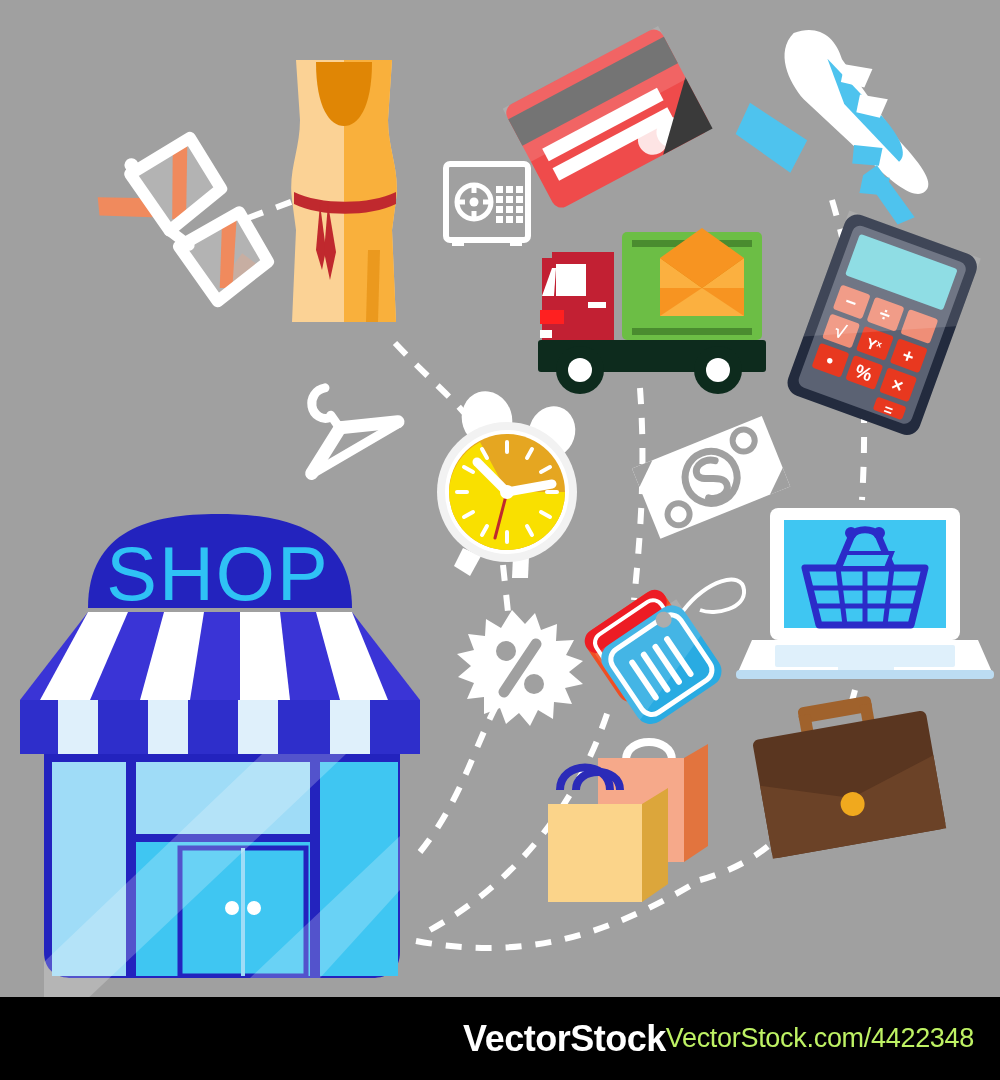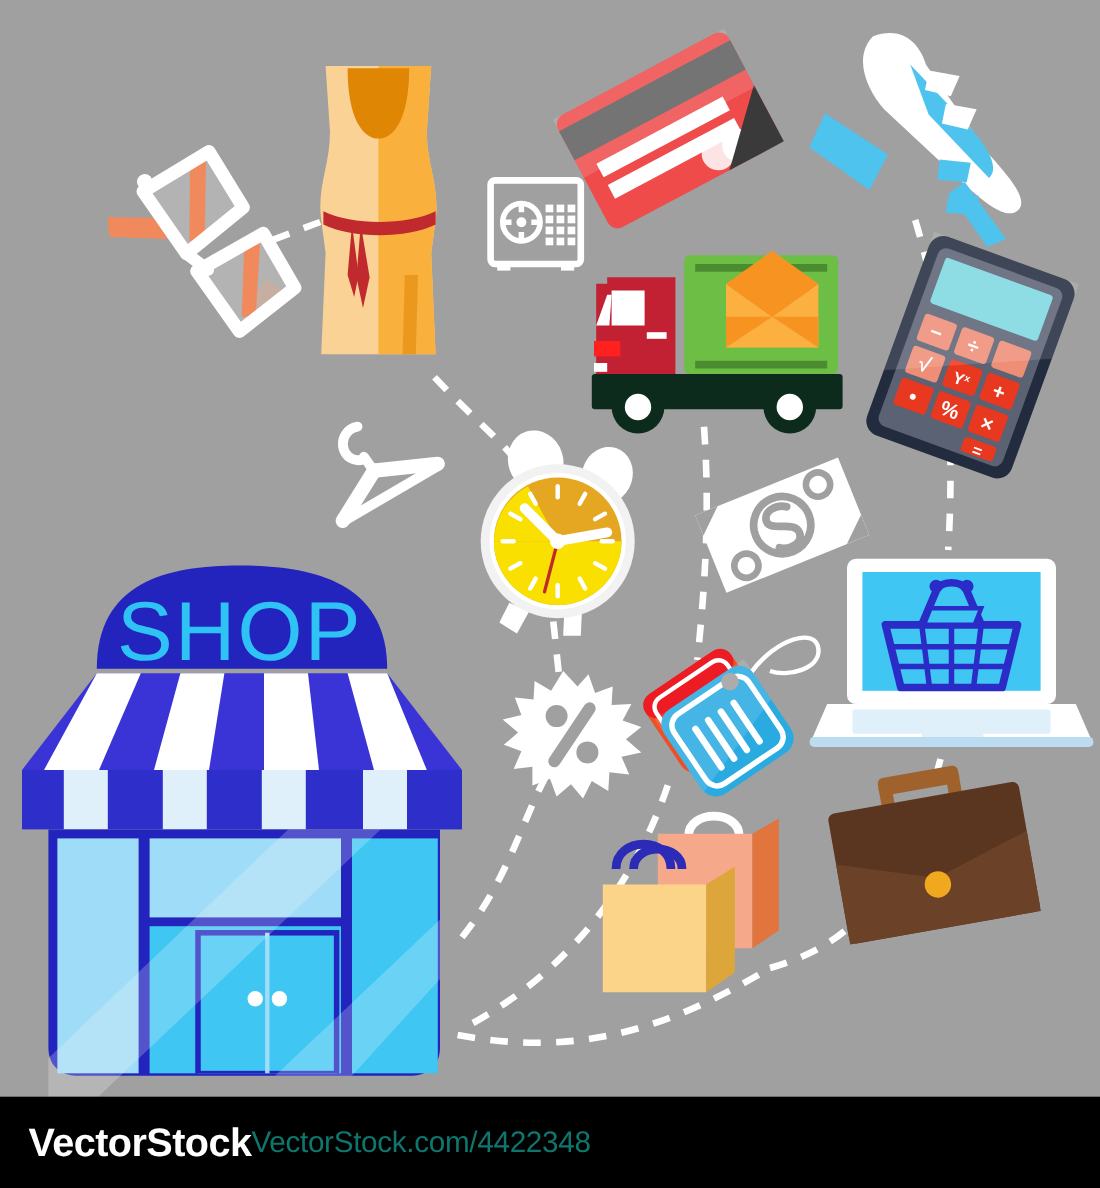--- a/index.html
+++ b/index.html
@@ -4,25 +4,25 @@
 <style>
   html,body{margin:0;padding:0;background:#fff;}
   body{font-family:"Liberation Sans", sans-serif;}
   #stage{
     position:relative;width:1000px;height:1080px;overflow:hidden;background:#9e9e9e;
   }
   #canvas{position:absolute;left:0;top:0;width:1000px;height:997px;background:#a0a0a0;overflow:hidden;}
   #canvas svg{position:absolute;left:0;top:0;}
   .footer{
     position:absolute;left:0;top:997px;width:1000px;height:83px;background:#000;
-    display:flex;align-items:center;justify-content:flex-start;box-sizing:border-box;
+    display:flex;align-items:center;justify-content:flex-end;box-sizing:border-box;
     padding:0 26px;
   }
   .footer .brand{color:#fff;font-size:36px;font-weight:bold;letter-spacing:-0.5px;}
-  .footer .url{color:#0f766e;font-size:27px;letter-spacing:-0.3px;}
+  .footer .url{color:#bef264;font-size:27px;letter-spacing:-0.3px;}
   .shop-text{
     font-family:"Liberation Sans", sans-serif;
     font-size:76px;letter-spacing:2px;
   }
 </style>
 </head>
 <body>
 
 <div id="stage">
 

